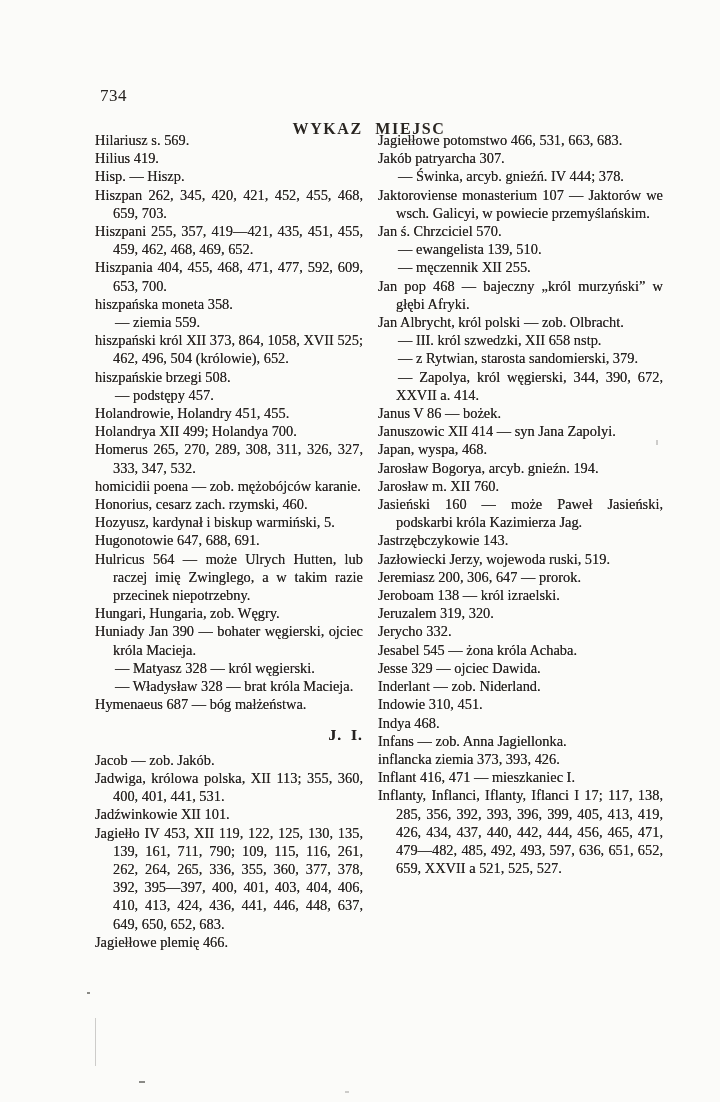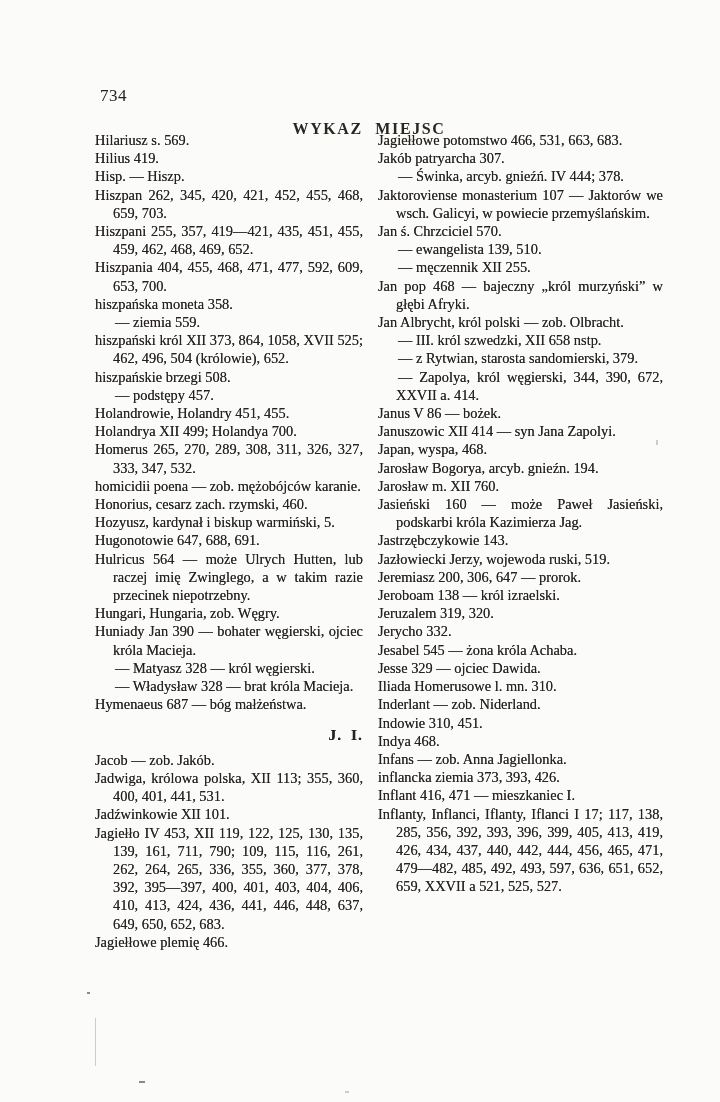--- a/index.html
+++ b/index.html
@@ -138,21 +138,20 @@
         <div class="entry">Jarosław m. XII 760.</div>
         <div class="entry">Jasieński 160 — może Paweł Jasieński, podskarbi króla Kazimierza Jag.</div>
         <div class="entry">Jastrzębczykowie 143.</div>
         <div class="entry">Jazłowiecki Jerzy, wojewoda ruski, 519.</div>
         <div class="entry">Jeremiasz 200, 306, 647 — prorok.</div>
         <div class="entry">Jeroboam 138 — król izraelski.</div>
         <div class="entry">Jeruzalem 319, 320.</div>
         <div class="entry">Jerycho 332.</div>
         <div class="entry">Jesabel 545 — żona króla Achaba.</div>
         <div class="entry">Jesse 329 — ojciec Dawida.</div>
-        <div class="entry">Iliada Homerusowe l. mn. 310.</div>
         <div class="entry">Inderlant — zob. Niderland.</div>
         <div class="entry">Indowie 310, 451.</div>
         <div class="entry">Indya 468.</div>
         <div class="entry">Infans — zob. Anna Jagiellonka.</div>
         <div class="entry">inflancka ziemia 373, 393, 426.</div>
         <div class="entry">Inflant 416, 471 — mieszkaniec I.</div>
         <div class="entry">Inflanty, Inflanci, Iflanty, Iflanci I 17; 117, 138, 285, 356, 392, 393, 396, 399, 405, 413, 419, 426, 434, 437, 440, 442, 444, 456, 465, 471, 479—482, 485, 492, 493, 597, 636, 651, 652, 659, XXVII a 521, 525, 527.</div>
       </div>
   </div>
 

